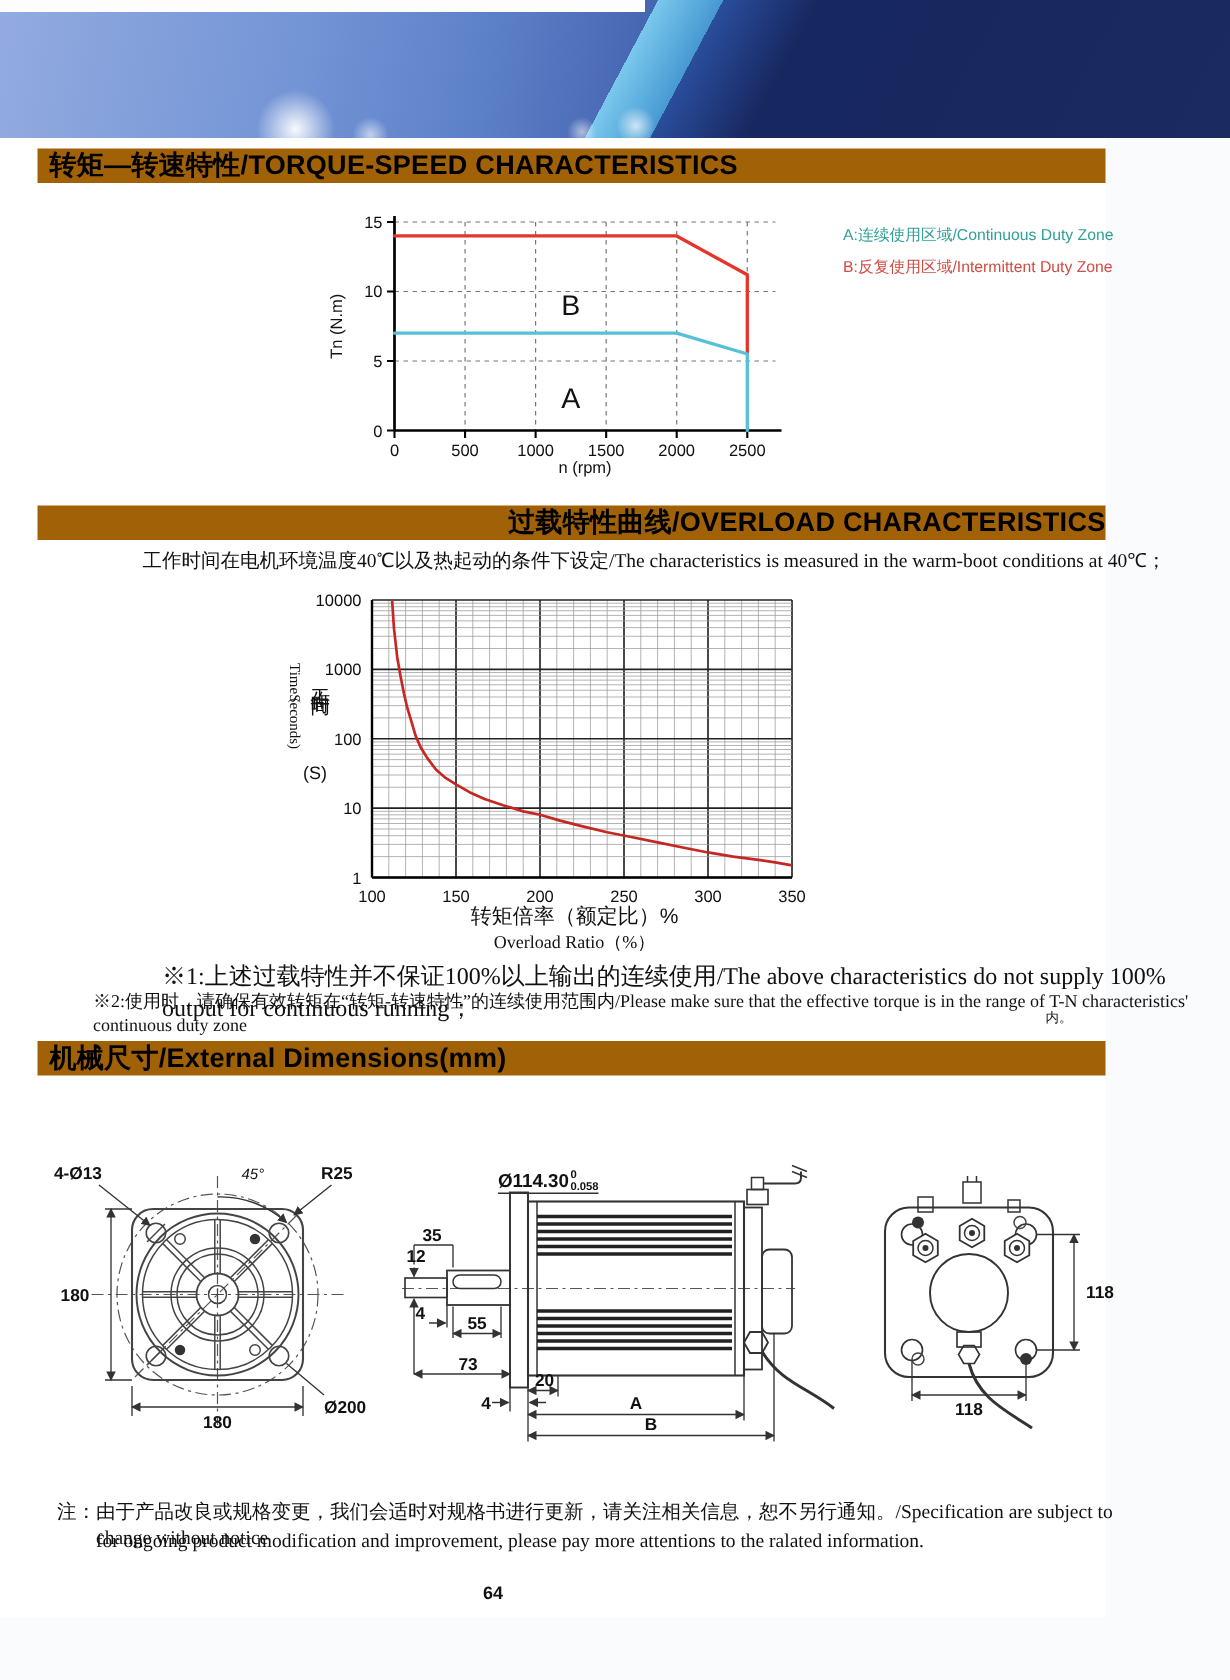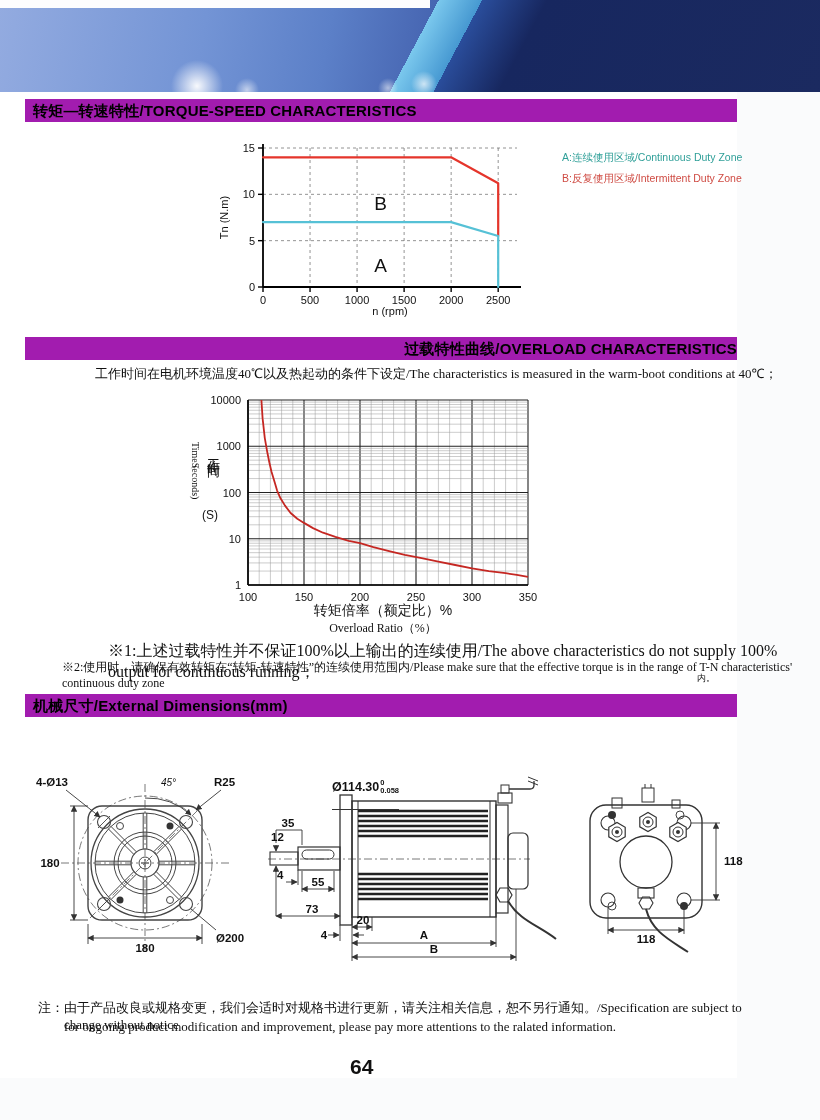--- a/index.html
+++ b/index.html
@@ -18,51 +18,51 @@
       radial-gradient(circle at 247px 90px, rgba(255,255,255,.6) 0, rgba(255,255,255,0) 12px),
       radial-gradient(circle at 388px 88px, rgba(255,255,255,.55) 0, rgba(255,255,255,0) 10px),
       radial-gradient(circle at 424px 84px, rgba(255,255,255,.7) 0, rgba(255,255,255,0) 13px),
       linear-gradient(118deg, rgba(0,0,0,0) 50.5%, rgba(125,205,240,.95) 50.5%, rgba(72,160,215,.9) 55.5%, rgba(0,0,0,0) 55.5%),
       linear-gradient(118deg, rgba(0,0,0,0) 55.5%, #2a4d9b 55.5%, #17275f 63%, #1b2a60 100%),
       linear-gradient(100deg, #93abe0 0%, #7394d5 25%, #5c80c8 40%, #4766b2 52%, #2c4787 60%, #1b2c64 72%, #1a2a5e 100%);
   }
   .banner-topwhite{position:absolute;left:0;top:0;width:430px;height:8px;background:#fdfdfe;}
   
   .secbar{
-    position:absolute;left:25px;width:712px;height:23px;background:#a21caf;
-    font-weight:bold;font-size:15px;line-height:23px;padding-left:8px;box-sizing:border-box;
+    position:absolute;left:25px;width:712px;height:23px;background:#a16207;
+    font-weight:bold;font-size:18px;line-height:23px;padding-left:8px;box-sizing:border-box;
     color:#000;letter-spacing:.2px;
   }
   
   .serif{font-family:"Liberation Serif",serif;}
   .cond{position:absolute;left:95px;top:364px;font-size:13px;}
   .note1{position:absolute;left:108px;top:641px;font-size:16px;}
   .note2{position:absolute;left:62px;top:659px;font-size:12px;}
   .notesuf{position:absolute;left:697px;top:672px;font-size:9px;}
   .legend{position:absolute;left:562px;top:147px;font-size:10.5px;line-height:21px;font-family:Liberation Sans, sans-serif;}
   .leg-a{color:#2f9f98;}
   .leg-b{color:#cf4b43;}
   .footnote-label{position:absolute;left:38px;top:999px;font-size:13px;}
   .footnote-l1{position:absolute;left:64px;top:999px;width:700px;font-size:13px;}
   .footnote-l2{position:absolute;left:64px;top:1019px;width:700px;font-size:13px;}
-  .pagenum{position:absolute;left:322px;top:1055px;font-size:21px;font-weight:bold;margin-left:28px;}
+  .pagenum{position:absolute;left:322px;top:1055px;font-size:12px;font-weight:bold;}
   
   .ov-ylab-en{position:absolute;left:188px;top:442px;height:110px;writing-mode:vertical-rl;font-size:10px;font-family:"Liberation Serif",serif;}
   .ov-ylab-cn{position:absolute;left:204px;top:448px;writing-mode:vertical-rl;text-orientation:upright;font-size:13px;letter-spacing:2px;}
   .ov-ylab-s{position:absolute;left:202px;top:508px;font-size:12px;}
   .ov-xlab-cn{position:absolute;left:263px;top:602px;width:240px;text-align:center;font-size:14px;}
   .ov-xlab-en{position:absolute;left:263px;top:620px;width:240px;text-align:center;font-size:12px;font-family:"Liberation Serif",serif;}
   
   svg text{fill:#111;font-family:"Liberation Sans",sans-serif;}
   svg .tick{font-size:11px;}
   svg .dim{font-size:11.5px;font-weight:bold;}
   svg .dimi{font-size:10px;font-style:italic;}
   .tol{
     position:absolute;left:332px;top:779px;font-weight:bold;font-size:12.5px;
-    border-bottom:1px solid #333;padding-bottom:15px;display:flex;align-items:center;
+    border-bottom:1px solid #333;padding-bottom:1px;display:flex;align-items:center;
   }
   .tolstack{display:inline-flex;flex-direction:column;font-size:7.5px;line-height:7.5px;margin-left:1px;font-weight:bold;}
   .chart{position:absolute;}
 </style>
 </head>
 <body>
 
 <div class="topline"></div>
 <div class="page-white"></div>
 <div class="banner"></div>

